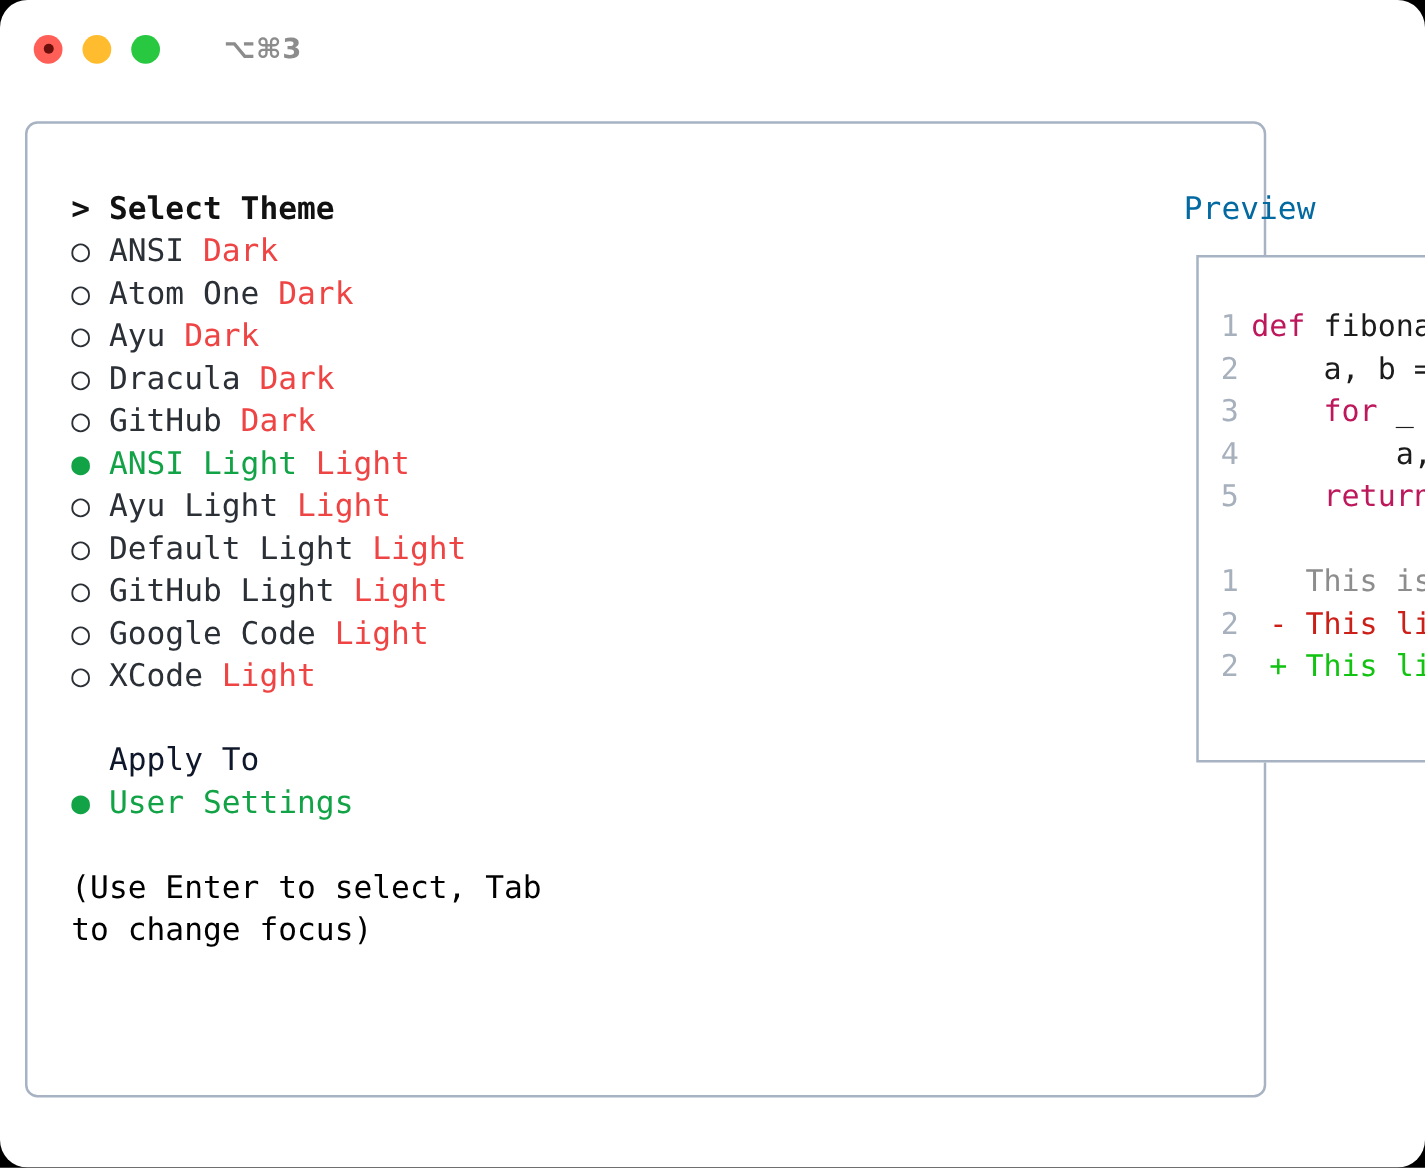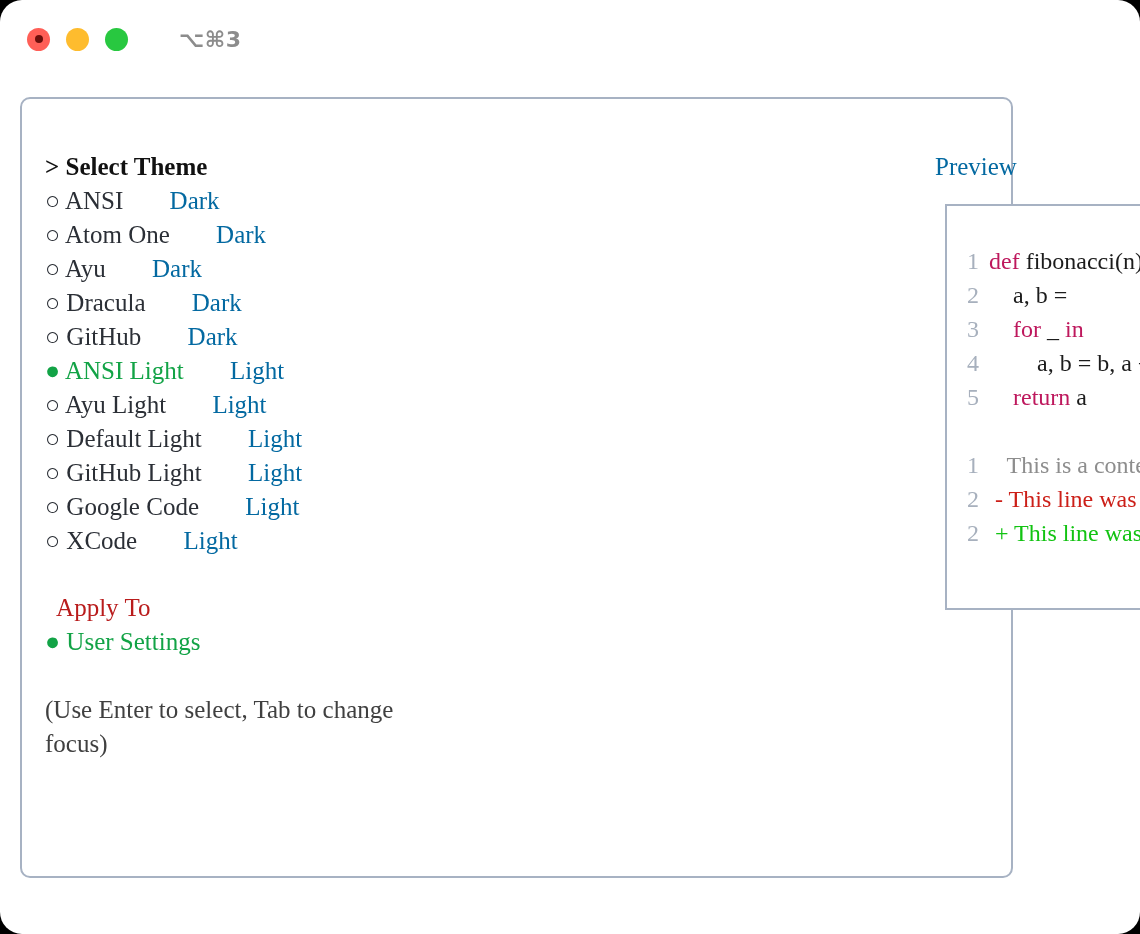--- a/index.html
+++ b/index.html
@@ -75,24 +75,23 @@
     width: 993px;
     height: 781px;
     border: 2px solid #a7b2c3;
     border-radius: 10px;
     box-sizing: border-box;
     background: #ffffff;
   }
 
   #panel-inner {
     position: absolute;
-    left: 5px; top: 0;
+    left: 17px; top: 0;
     width: 100%; height: 100%;
     display: flex;
-    font-family: Liberation Serif, serif;
   }
 
   
   #left-col {
     width: 480px;
     padding: 51px 0 0 18px;
     box-sizing: border-box;
   }
 
   .section-header {
@@ -113,36 +112,36 @@
     letter-spacing: 0px;
   }
   .opt-row .marker {
     display: inline;
   }
   .opt-row.selected .marker,
   .opt-row.selected .label {
     color: #12a346;
   }
   .opt-row .label { color: #2b2f36; }
-  .opt-row .suffix { color: #0369a1; margin-left: 40px; }
+  .opt-row .suffix { color: #ef4444; }
 
   #apply-header {
     margin-top: 33px;
     font-size: 25px;
     line-height: 34px;
-    color: #b91c1c;
+    color: #0f172a;
     white-space: pre;
     letter-spacing: 0px;
   }
 
   #hint {
     margin-top: 34px;
     font-size: 25px;
     line-height: 34px;
-    color: #404040;
+    color: #000000;
     width: 410px;
     letter-spacing: 0px;
   }
 
   
   #right-col {
     flex: 1;
     padding: 51px 0 0 0;
     box-sizing: border-box;
     position: relative;

